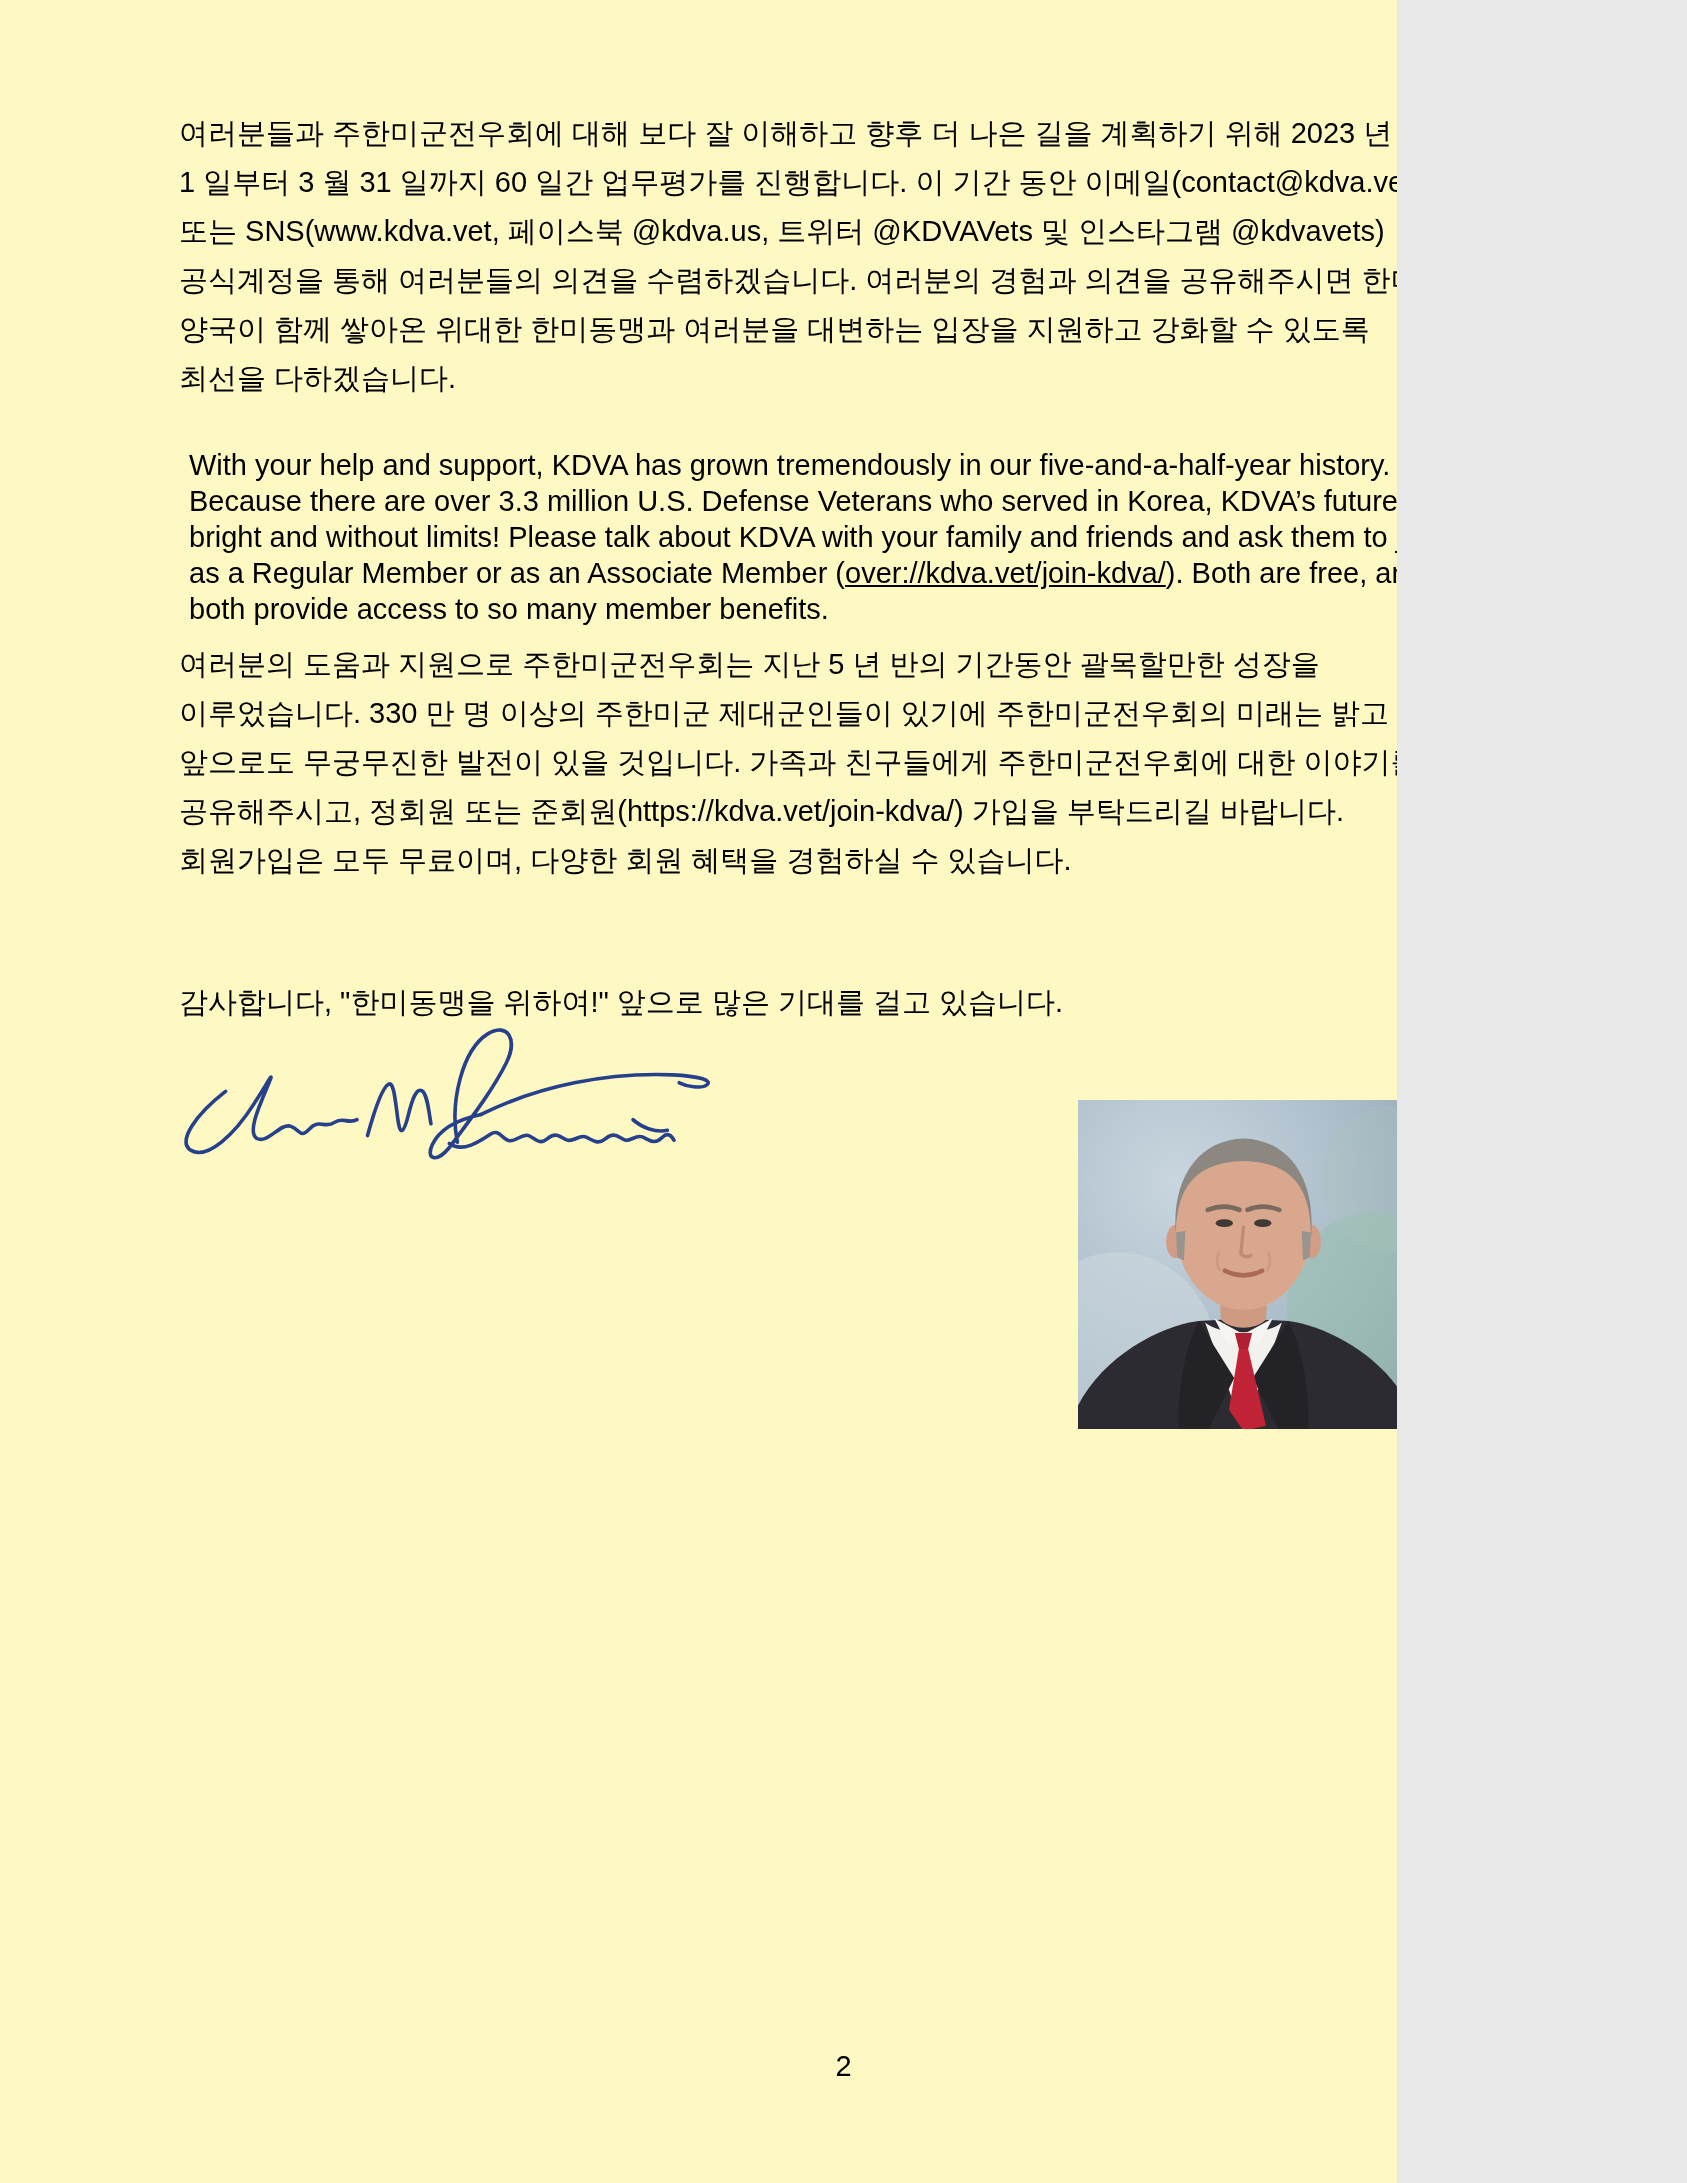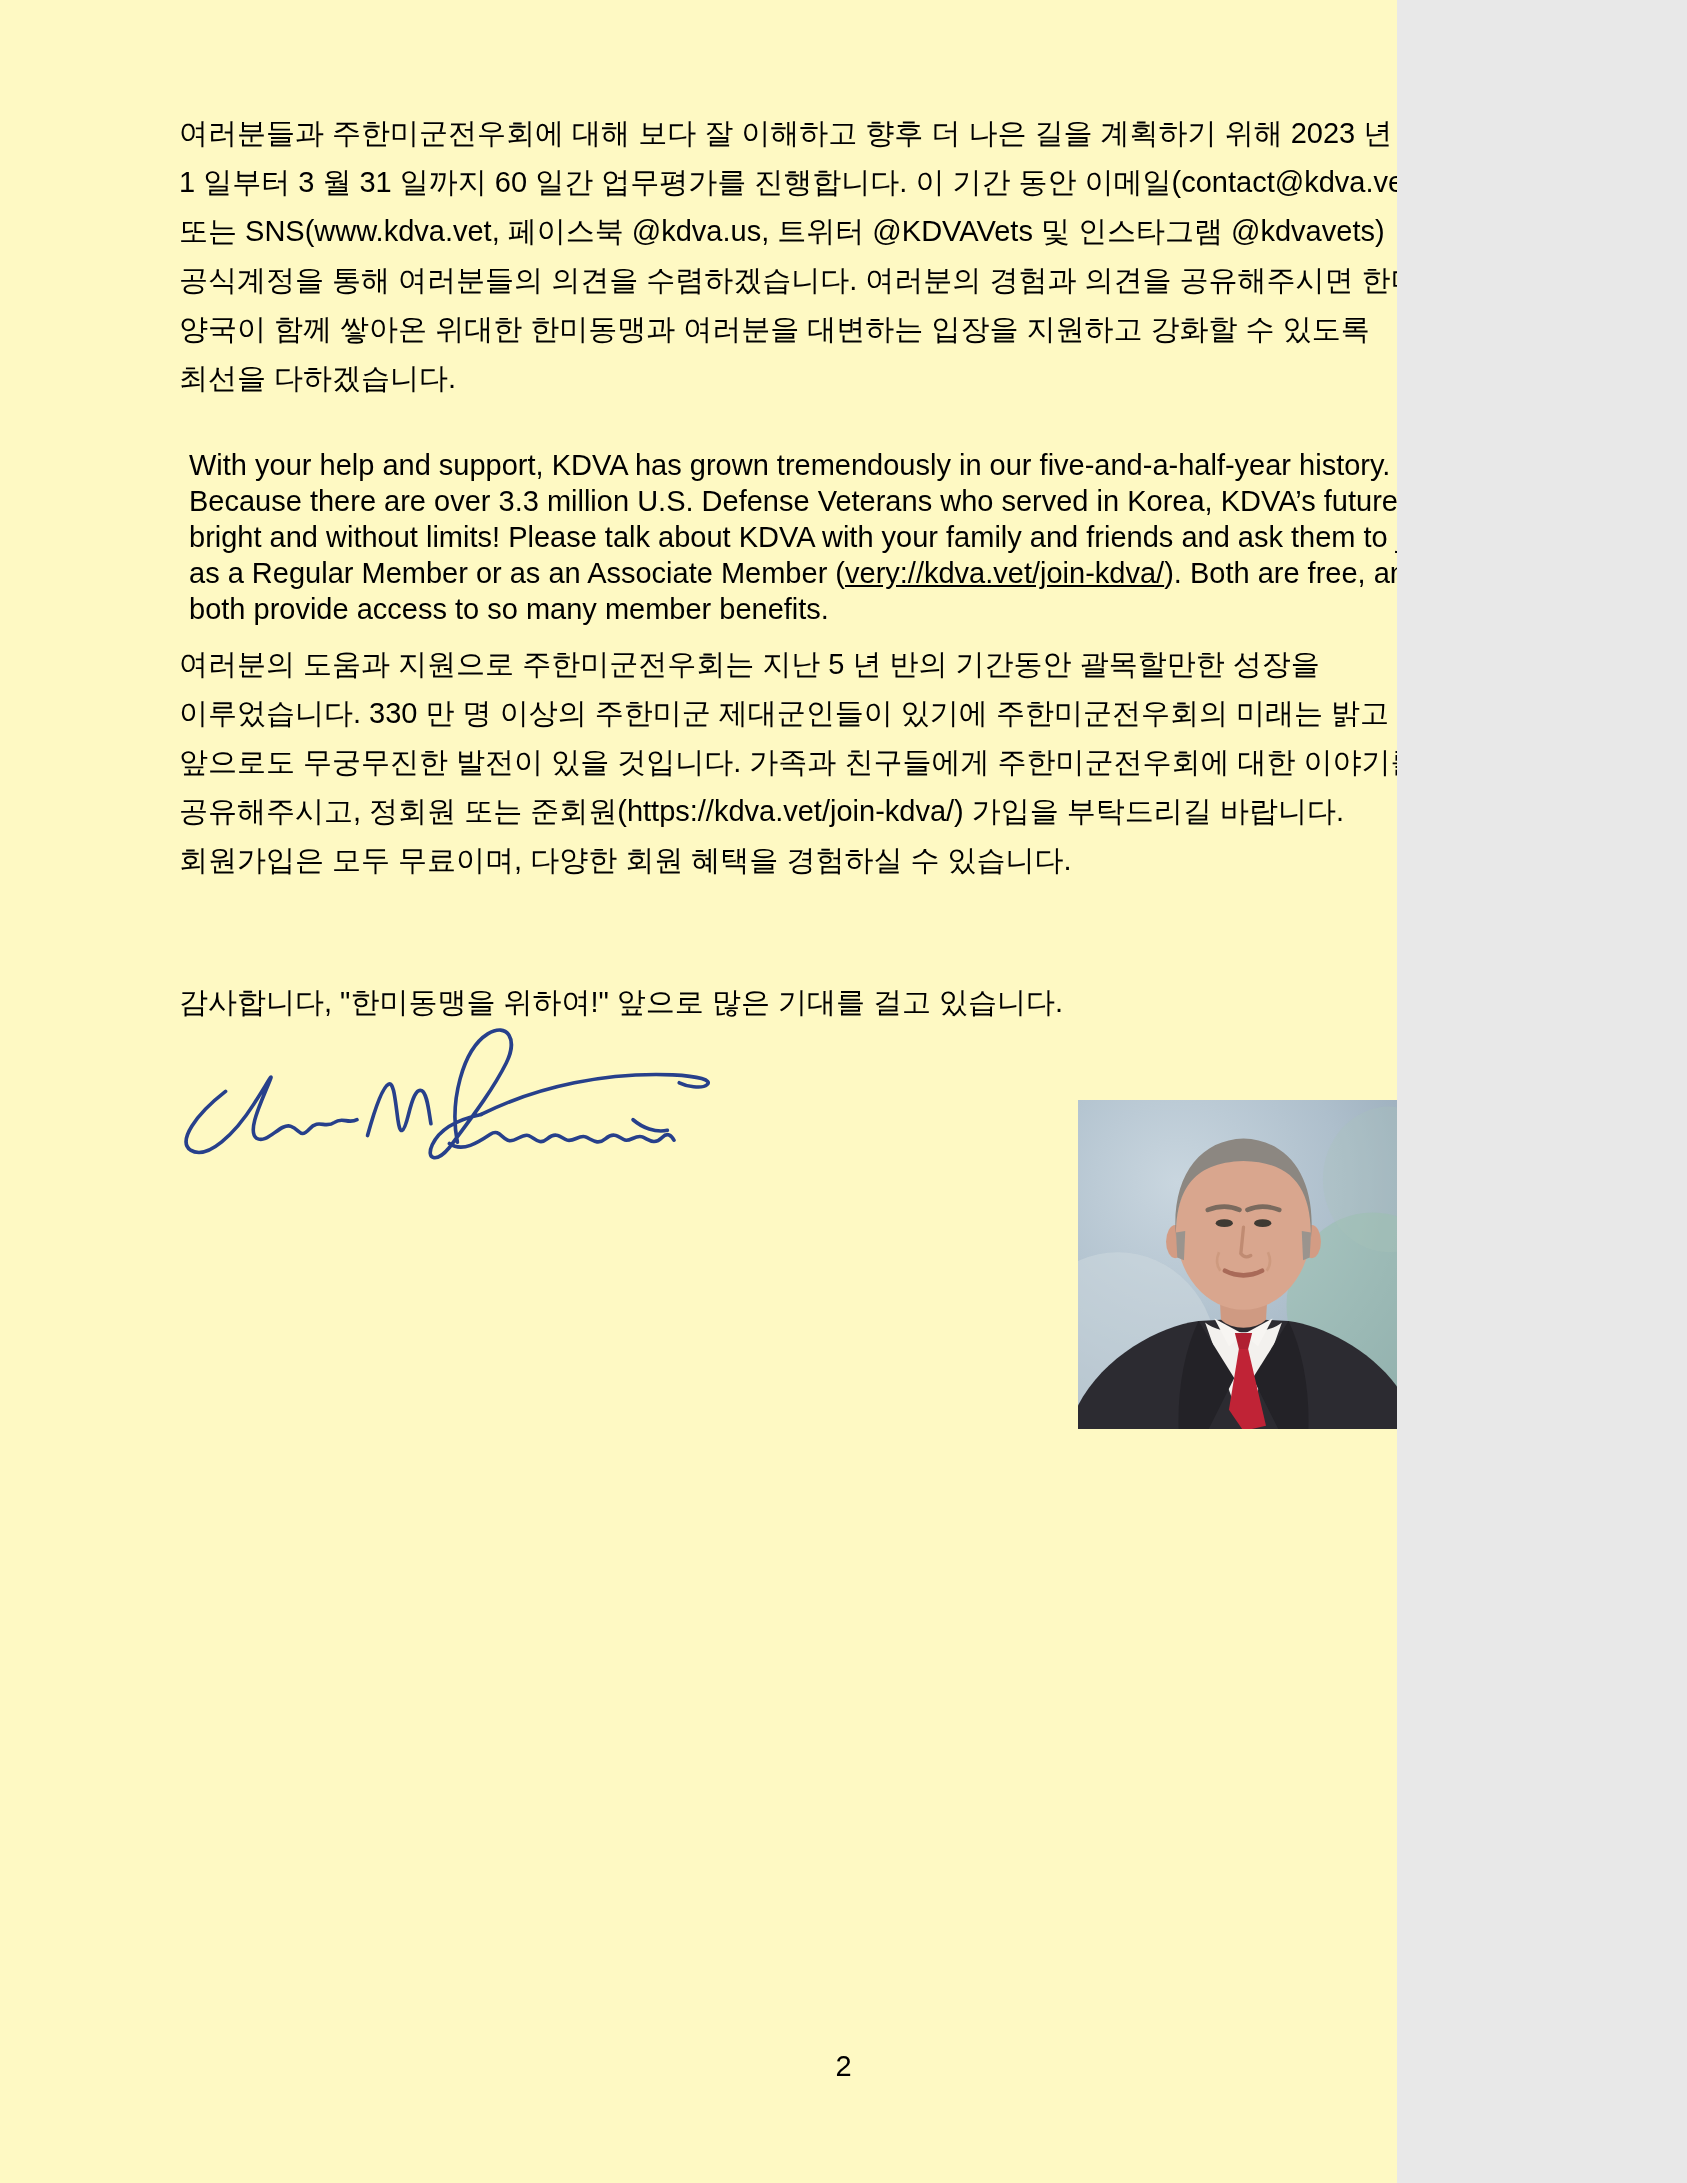--- a/index.html
+++ b/index.html
@@ -42,21 +42,21 @@
   <div class="block ko" style="top:109px;">여러분들과 주한미군전우회에 대해 보다 잘 이해하고 향후 더 나은 길을 계획하기 위해 2023 년 2 월
 1 일부터 3 월 31 일까지 60 일간 업무평가를 진행합니다. 이 기간 동안 이메일(contact@kdva.vet)
 또는 SNS(www.kdva.vet, 페이스북 @kdva.us, 트위터 @KDVAVets 및 인스타그램 @kdvavets)
 공식계정을 통해 여러분들의 의견을 수렴하겠습니다. 여러분의 경험과 의견을 공유해주시면 한미
 양국이 함께 쌓아온 위대한 한미동맹과 여러분을 대변하는 입장을 지원하고 강화할 수 있도록
 최선을 다하겠습니다.</div>
 
   <div class="block en" style="top:447px;margin-left:10px;"><span>With your help and support, KDVA has grown tremendously in our five-and-a-half-year history.
 Because there are over 3.3 million U.S. Defense Veterans who served in Korea, KDVA’s future is
 bright and without limits!  Please talk about KDVA with your family and friends and ask them to join
-as a Regular Member or as an Associate Member (</span><span class="link-underline">very://kdva.vet/join-kdva/</span><span>). Both are free, and
+as a Regular Member or as an Associate Member (</span><span class="link-underline">over://kdva.vet/join-kdva/</span><span>). Both are free, and
 both provide access to so many member benefits.</span></div>
 
   <div class="block ko" style="top:640px;">여러분의 도움과 지원으로 주한미군전우회는 지난 5 년 반의 기간동안 괄목할만한 성장을
 이루었습니다. 330 만 명 이상의 주한미군 제대군인들이 있기에 주한미군전우회의 미래는 밝고
 앞으로도 무궁무진한 발전이 있을 것입니다. 가족과 친구들에게 주한미군전우회에 대한 이야기를
 공유해주시고, 정회원 또는 준회원(https://kdva.vet/join-kdva/) 가입을 부탁드리길 바랍니다.
 회원가입은 모두 무료이며, 다양한 회원 혜택을 경험하실 수 있습니다.</div>
 
 
   <div class="block ko" style="top:978px;">감사합니다, "한미동맹을 위하여!" 앞으로 많은 기대를 걸고 있습니다.</div>

